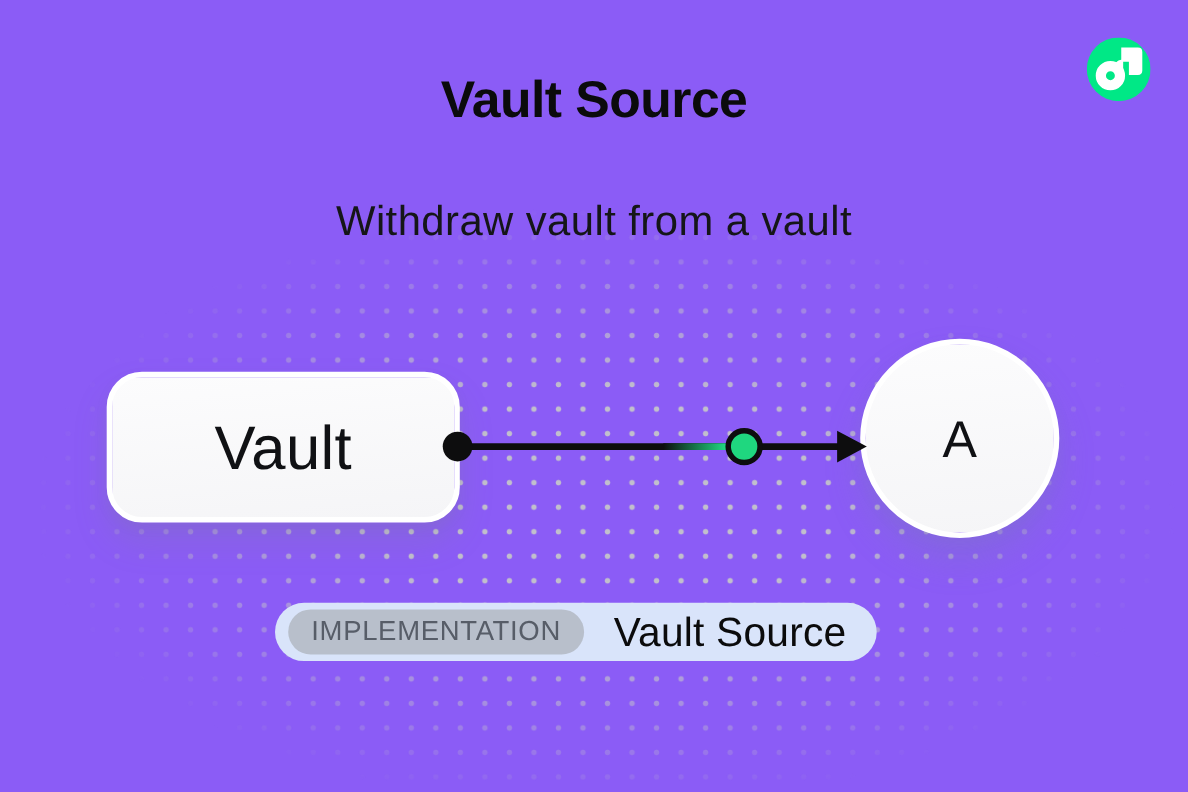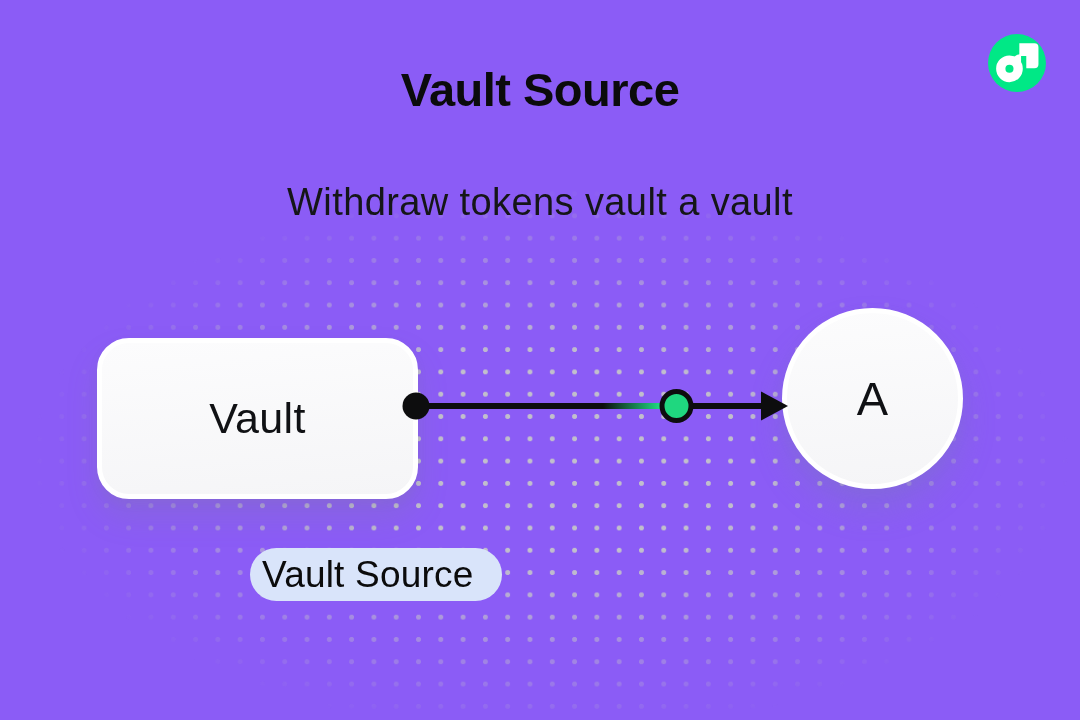--- a/index.html
+++ b/index.html
@@ -36,24 +36,24 @@
   }
   .node{
     position:absolute;
     display:flex;align-items:center;justify-content:center;
     background:linear-gradient(175deg,#fcfcfd 0%,#f5f5f7 100%);
     border:5px solid #ffffff;
     box-sizing:border-box;
     color:#101114;
   }
   .vault-node{
-    left:97px;top:338px;width:321px;height:161px;
+    left:97px;top:338px;width:321px;height:137px;
     border-radius:32px;
     box-shadow:0 18px 30px rgba(124,128,150,.22), 0 5px 10px rgba(124,128,150,.10);
-    font-size:43px;letter-spacing:0.3px;
+    font-size:56px;letter-spacing:0.3px;
   }
   .account-node{
     left:782px;top:308px;width:181px;height:181px;
     border-radius:50%;
     box-shadow:0 20px 32px rgba(122,122,188,.32), 0 5px 12px rgba(122,122,188,.12);
     font-size:47px;font-weight:500;
   }
   .arrow-layer{
     position:absolute;left:390px;top:375px;width:410px;height:62px;
   }
@@ -92,21 +92,21 @@
 
       <circle cx="37" cy="60" r="15" fill="none" stroke="#ffffff" stroke-width="16"></circle>
 
       <path d="M43 42 C49 35 53 35 57 35 L57 50 C51 44 47 45 43 49 Z" fill="#ffffff"></path>
 
       <path d="M54 16 H80 Q87 16 87 23 V52 Q87 59 80 59 H66 V38 H54 Z" fill="#ffffff"></path>
     </svg>
   </div>
 
   <div class="page-title">Vault Source</div>
-  <div class="page-subtitle">Withdraw tokens vault a vault</div>
+  <div class="page-subtitle">Withdraw vault from a vault</div>
 
   <div class="node vault-node">
     <span>Vault</span>
   </div>
 
   <div class="node account-node">
     <span>A</span>
   </div>
 
   <div class="arrow-layer">
@@ -119,16 +119,17 @@
       </defs>
       <line x1="416" y1="406" x2="764" y2="406" stroke="#0d0d0e" stroke-width="6"></line>
       <line x1="603" y1="406" x2="660" y2="406" stroke="url(#toGreen)" stroke-width="6"></line>
       <circle cx="416" cy="406" r="13.5" fill="#0d0d0e"></circle>
       <polygon points="761,391.5 788,406 761,420.5" fill="#0d0d0e"></polygon>
       <circle cx="676.5" cy="406" r="14.5" fill="#1fd77f" stroke="#0d0d0e" stroke-width="5"></circle>
     </svg>
   </div>
 
   <div class="impl-badge">
+    <span class="impl-tag">IMPLEMENTATION</span>
     <span class="impl-value">Vault Source</span>
   </div>
 
 </div>
 
 </body></html>

